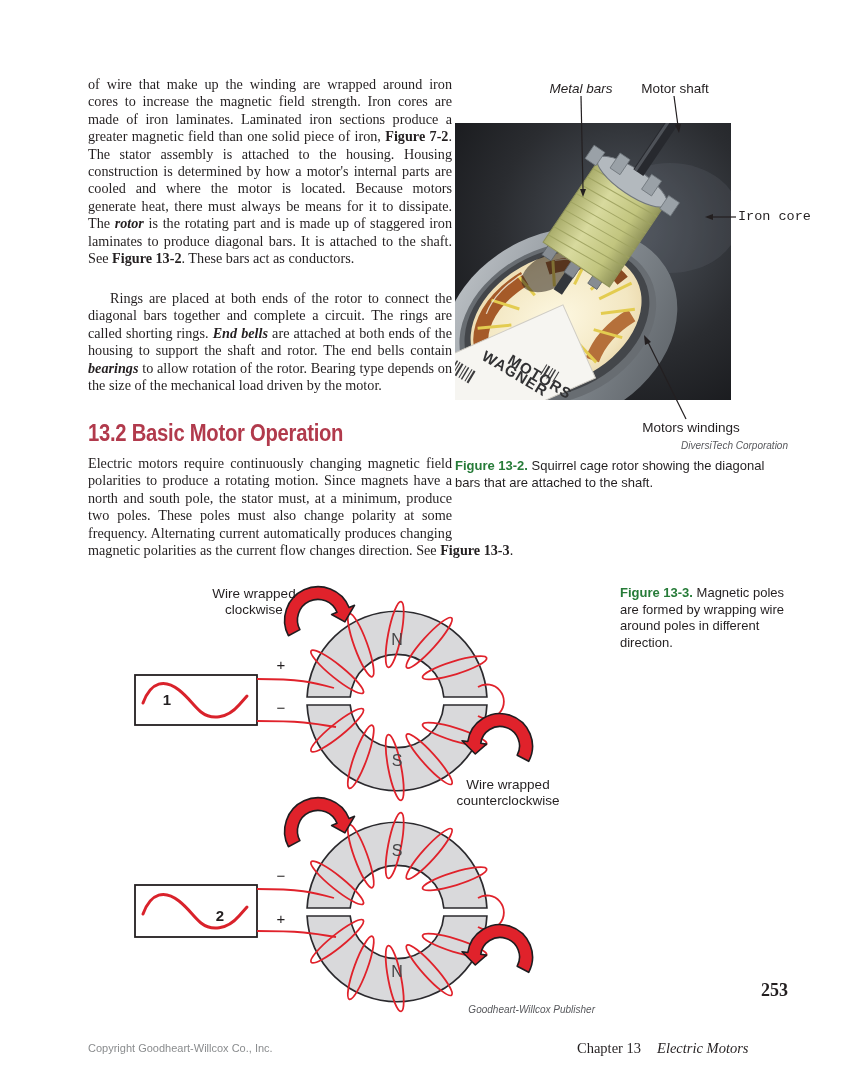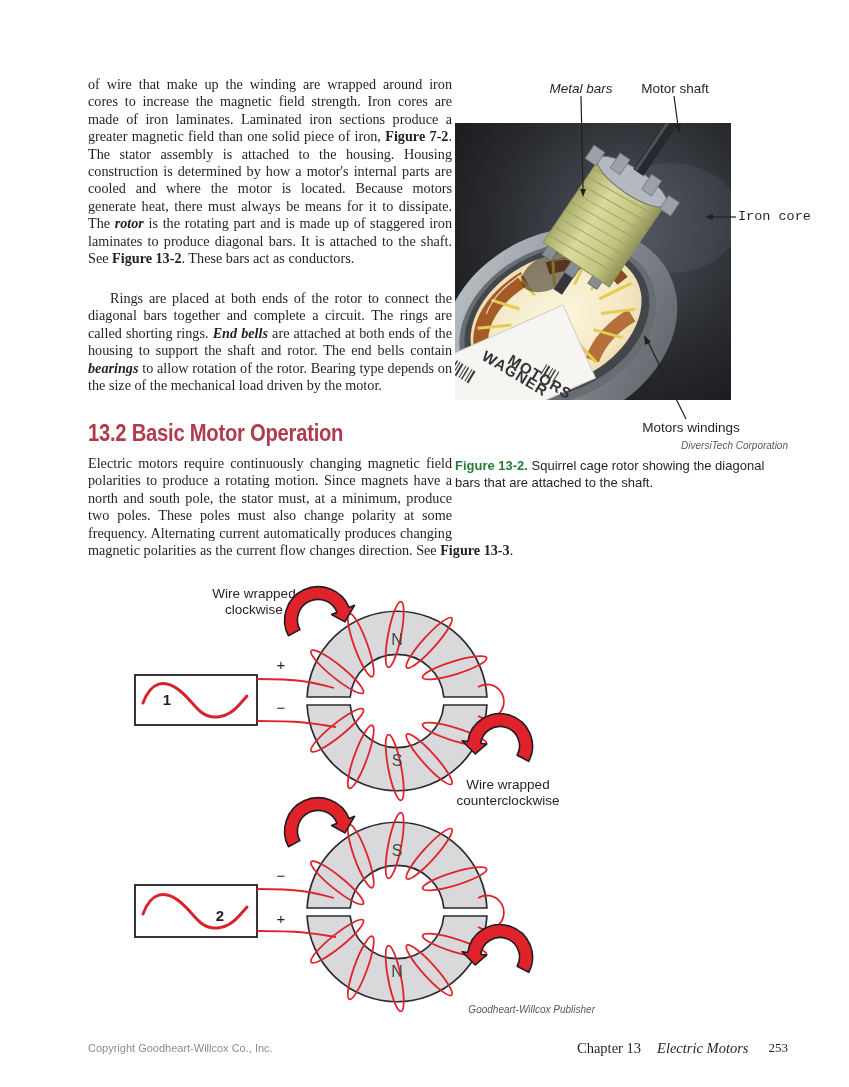--- a/index.html
+++ b/index.html
@@ -28,21 +28,21 @@
   .co-shaft{left:625px;top:81px;width:100px;text-align:center;}
   .co-iron{left:738px;top:209px;font-family:Liberation Mono, monospace;}
   .co-field{left:639px;top:420px;width:104px;text-align:center;}
   .photo-svg{position:absolute;left:455px;top:123px;}
   .annot-svg{position:absolute;left:450px;top:78px;}
   .diagram-svg{position:absolute;left:120px;top:575px;}
   .footer-copy{position:absolute;left:88px;top:1042px;font-family:"Liberation Sans", sans-serif;
                font-size:11px;color:#8a8c8e;}
   .footer-right{position:absolute;left:577px;top:1040px;font-size:14.5px;color:#231f20;}
   .footer-title{margin-left:16px;font-style:italic;}
-  .footer-page{position:absolute;right:61px;top:1040px;font-size:13px;font-weight:normal;}
+  .footer-page{position:absolute;right:61px;top:980px;font-size:18px;font-weight:bold;}
 </style>
 </head>
 <body>
 
 <div class="page">
 
   <div class="bodycol p1"><span>of wire that make up the winding are wrapped around iron cores to increase the magnetic field strength. Iron cores are made of iron laminates. Laminated iron sections produce a greater magnetic field than one solid piece of iron, </span><span style="font-weight: bold;">Figure 7-2</span><span>. The stator assembly is attached to the housing. Housing construction is determined by how a motor's internal parts are cooled and where the motor is located. Because motors generate heat, there must always be means for it to dissipate. The </span><span style="font-weight: bold; font-style: italic;">rotor</span><span> is the rotating part and is made up of staggered iron laminates to produce diagonal bars. It is attached to the shaft. See </span><span style="font-weight: bold;">Figure 13-2</span><span>. These bars act as conductors.</span></div>
   <div class="bodycol p2"><span>Rings are placed at both ends of the rotor to connect the diagonal bars together and complete a circuit. The rings are called shorting rings. </span><span style="font-weight: bold; font-style: italic;">End bells</span><span> are attached at both ends of the housing to support the shaft and rotor. The end bells contain </span><span style="font-weight: bold; font-style: italic;">bearings</span><span> to allow rotation of the rotor. Bearing type depends on the size of the mechanical load driven by the motor.</span></div>
   <div class="heading" style="color:#b13a4c;">13.2 Basic Motor Operation</div>
   <div class="bodycol p3wrap">
@@ -172,20 +172,23 @@
   <div class="callout co-metal">Metal bars</div>
   <div class="callout co-shaft">Motor shaft</div>
   <div class="callout co-iron">Iron core</div>
   <div class="callout co-field">Motors windings</div>
 
   <div class="credit credit2">DiversiTech Corporation</div>
   <div class="caption cap2">
     <span class="figlabel" style="color:#267b38;">Figure 13-2.</span><span> Squirrel cage rotor showing the diagonal bars that are attached to the shaft.</span>
   </div>
 
+  <div class="caption cap3">
+    <span class="figlabel" style="color:#267b38;">Figure 13-3.</span><span> Magnetic poles are formed by wrapping wire around poles in different direction.</span>
+  </div>
 
   <svg class="diagram-svg" width="500" height="450" viewBox="0 0 500 450">
     <g transform="translate(-120,-575)" font-family="Liberation Sans, sans-serif">
 
       <g fill="#d9d9db" stroke="#2b2a2e" stroke-width="1.7">
         <path d="M307.1,697 A90,90 0 0 1 486.9,697 L443.8,697 A47,47 0 0 0 350.2,697 Z"></path>
         <path d="M307.1,705 A90,90 0 0 0 486.9,705 L443.8,705 A47,47 0 0 1 350.2,705 Z"></path>
       </g>
 
       <g fill="#d9d9db" stroke="#2b2a2e" stroke-width="1.7">

